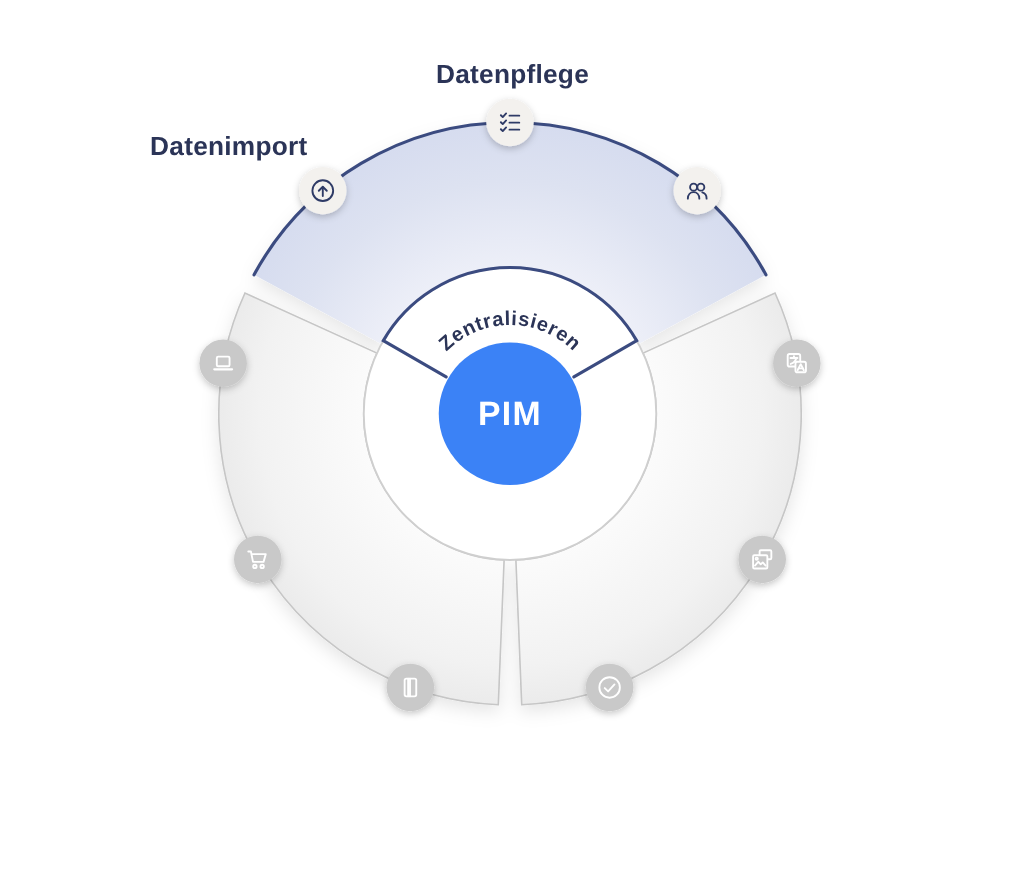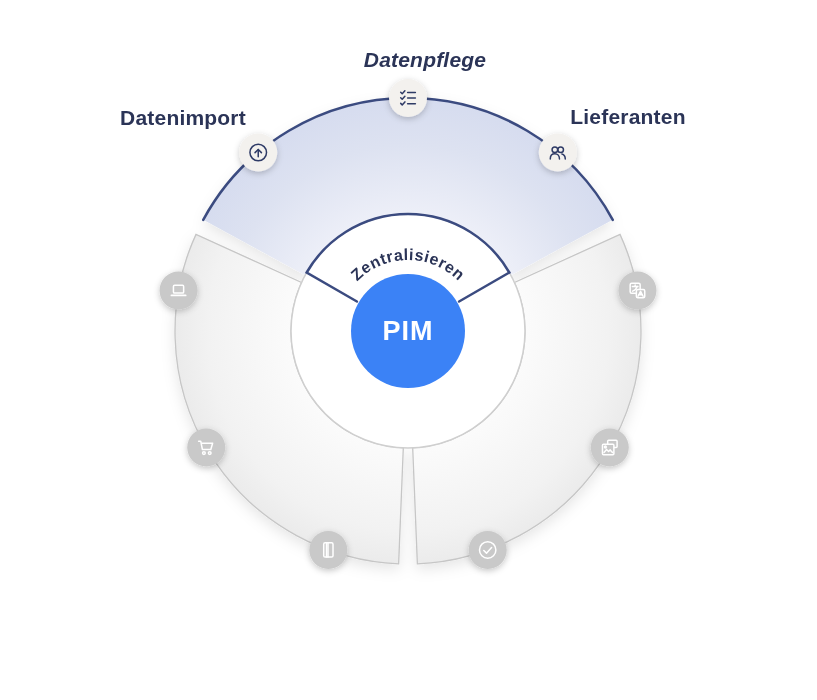--- a/index.html
+++ b/index.html
@@ -5,21 +5,21 @@
   html,body{margin:0;padding:0;background:#ffffff;}
   body{width:817px;height:700px;overflow:hidden;font-family:"Liberation Sans",sans-serif;}
   .stage{position:relative;width:817px;height:700px;background:#ffffff;}
   .stage svg{position:absolute;left:0;top:0;}
   .seg-label{
     position:absolute;transform:translateX(-50%);
     font-weight:700;font-size:21px;line-height:26px;letter-spacing:.2px;
     white-space:nowrap;cursor:pointer;
   }
   .lbl-datenimport{left:183px;top:105px;}
-  .lbl-datenpflege{left:425px;top:47px;font-style:italic;}
+  .lbl-datenpflege{left:410px;top:47px;}
   .lbl-lieferanten{left:628px;top:104px;}
   .pim{
     position:absolute;left:408px;top:331px;width:114px;height:114px;
     transform:translate(-50%,-50%);border-radius:50%;
     display:flex;align-items:center;justify-content:center;
     font-weight:700;font-size:27px;letter-spacing:1px;
   }
   .arc-text{font-family:"Liberation Sans",sans-serif;font-weight:700;font-size:16px;letter-spacing:.6px;}
 </style>
 </head>
@@ -132,15 +132,14 @@
           <circle cx="178.54" cy="290.54" r="19" fill="#c9c9c9"></circle>
           <g transform="translate(167.54 279.54)" stroke="#ffffff" fill="none" stroke-width="1.5" stroke-linecap="round" stroke-linejoin="round">
             <rect x="5.9" y="5.8" width="10.2" height="7.7" rx="1.1" fill="none"></rect>
             <path d="M3.9 15.9 L18.1 15.9" stroke-width="1.8"></path>
           </g>
         </g>
       </g>
     </svg>
   <div class="seg-label lbl-datenimport" style="color: rgb(43, 52, 87);">Datenimport</div>
   <div class="seg-label lbl-datenpflege" style="color: rgb(43, 52, 87);">Datenpflege</div>
-  <div class="seg-label lbl-lieferanten" style="color: rgb(43, 52, 87);">Lieferanten</div>
   <div class="pim" style="background: #3b82f6; color: rgb(255, 255, 255);">PIM</div>
 </div>
 
 </body></html>

